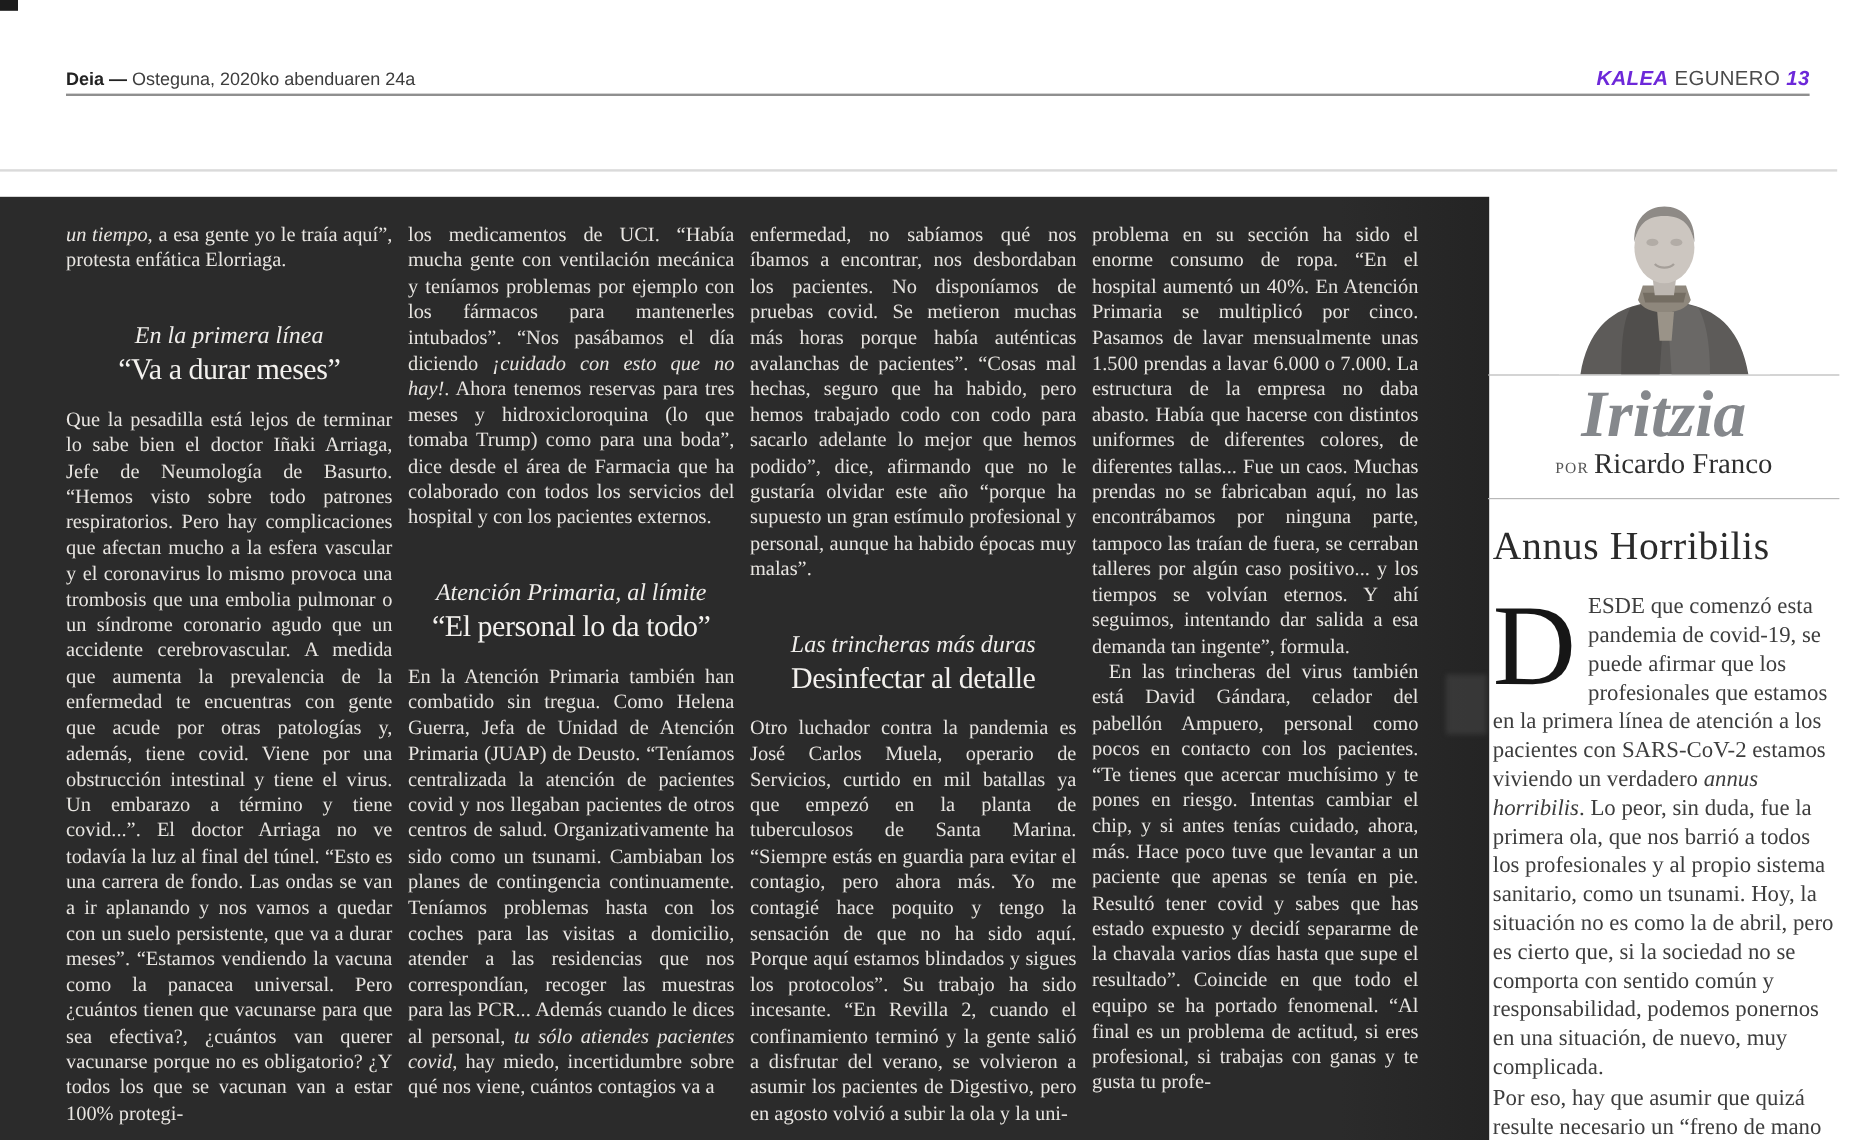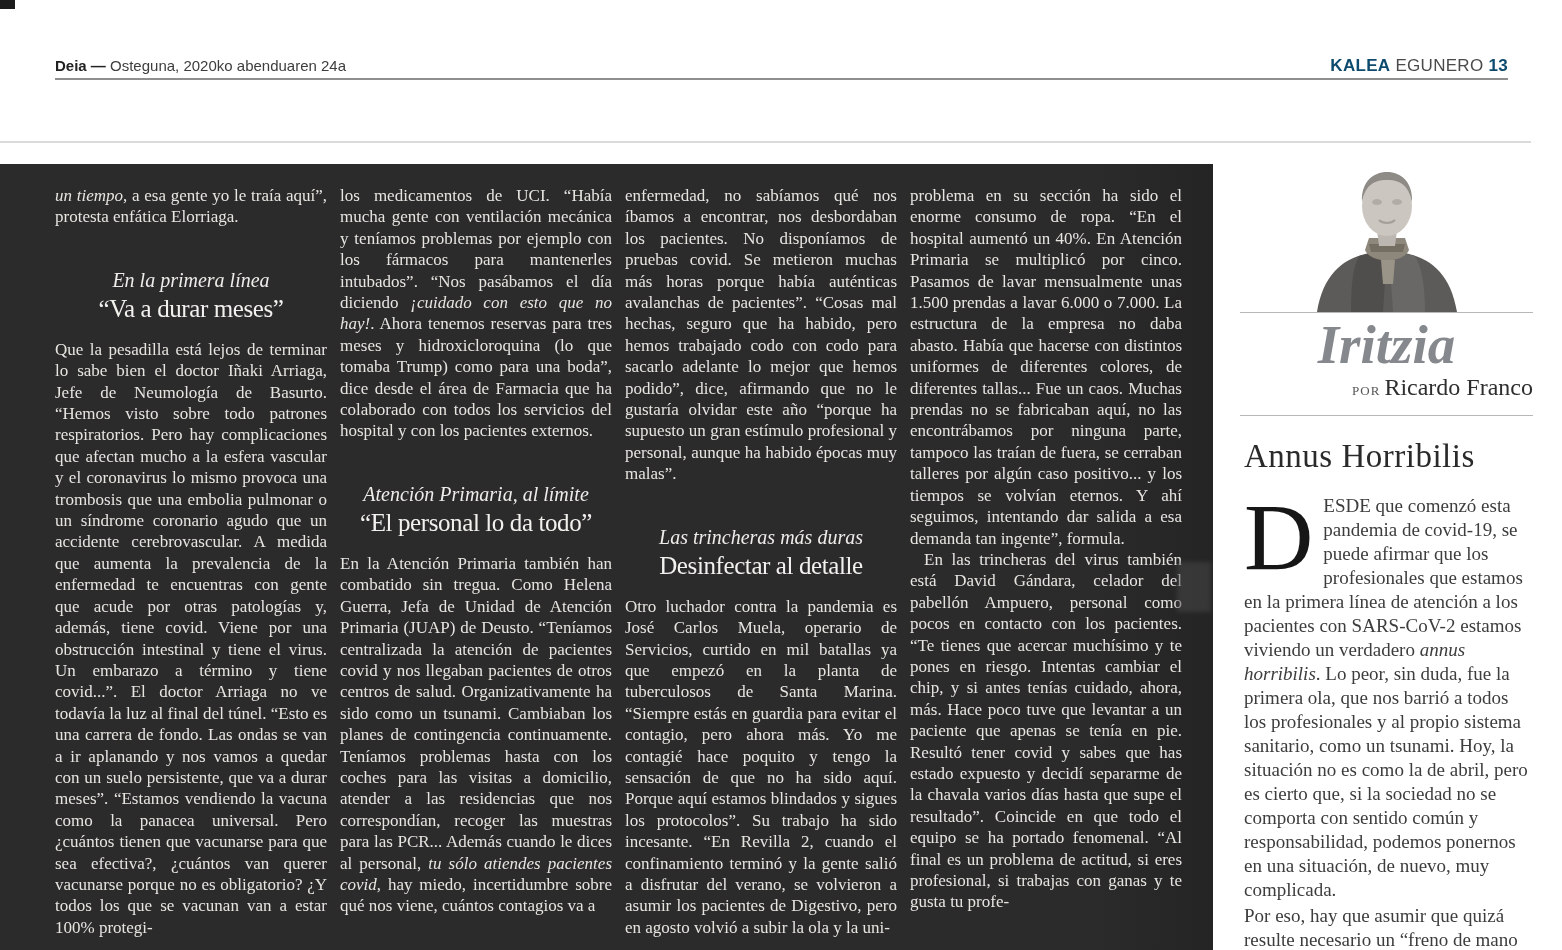--- a/index.html
+++ b/index.html
@@ -10,34 +10,35 @@
   
   .scan-mark{position:absolute;left:0;top:0;width:15px;height:9px;background:#1c1c1c;}
   
   .masthead{
     position:absolute;top:56px;left:55px;right:54px;
     display:flex;justify-content:space-between;align-items:baseline;
     font-family:"Liberation Sans",sans-serif;font-size:15px;color:#3d3d3d;
   }
   .masthead .m-bold{font-weight:bold;color:#222;}
   .masthead-right{font-size:17px;letter-spacing:.3px;color:#4a4a4a;}
-  .masthead-right .m-bold{color:#0c4a6e;}
+  .masthead-right .m-bold{color:#6d28d9;font-style:italic;}
   .masthead-rule{position:absolute;top:78px;left:55px;right:54px;height:2px;background:#8f8f8f;}
   
   .section-head{
     position:absolute;top:99px;right:64px;
     font-family:"Liberation Serif",serif;font-weight:bold;
     font-size:26px;letter-spacing:5px;color:#959aa1;white-space:nowrap;
   }
   .section-head .arrow{letter-spacing:0;margin-left:6px;color:#83888f;}
   .section-rule{position:absolute;top:141px;left:0;width:1531px;height:2px;background:#dadada;}
   
   .dark-block{
     position:absolute;left:0;top:164px;width:1213px;height:786px;overflow:hidden;
     background:linear-gradient(90deg,#2b2b2b 0%,#2b2b2b 90%,#242424 100%);
+    padding-left:28px;
   }
   .artifact{position:absolute;right:2px;top:398px;width:34px;height:50px;background:#474747;opacity:.55;filter:blur(2px);}
   .col{
     position:absolute;top:21px;width:272px;height:790px;
     color:#e8e5e1;font-size:17px;line-height:21.4px;text-align:justify;
   }
   .col-1{left:55px;} .col-2{left:340px;} .col-3{left:625px;} .col-4{left:910px;}
   .col p{margin:0;}
   .col .lead-italic{font-style:italic;}
   .kicker{
@@ -50,21 +51,21 @@
   }
   .indent{text-indent:14px;}
   
   .opinion{position:absolute;left:1240px;top:164px;width:293px;height:786px;overflow:hidden;}
   .photo-wrap{width:176px;height:148px;margin:0 auto;}
   .op-rule{height:1px;background:#b8b8b8;}
   .iritzia{
     margin-top:9px;text-align:center;font-style:italic;font-weight:bold;
     font-size:55px;line-height:46px;color:#85888c;
   }
-  .byline{margin-top:6px;text-align:right;color:#2e2e2e;font-family:Liberation Serif, serif;}
+  .byline{margin-top:6px;text-align:center;color:#2e2e2e;font-family:Liberation Serif, serif;}
   .byline .por{font-size:13px;letter-spacing:1px;color:#555;}
   .byline .name{font-size:24px;}
   .op-rule2{margin-top:14px;height:1px;background:#b8b8b8;}
   .op-headline{
     margin:22px 0 0 4px;font-weight:normal;font-size:33px;line-height:36px;
     letter-spacing:.5px;color:#2a2a2a;font-family:"Liberation Serif",serif;
   }
   .op-body{
     margin:20px 0 0 4px;font-size:19px;line-height:24px;color:#3d3d3d;text-align:left;
   }

